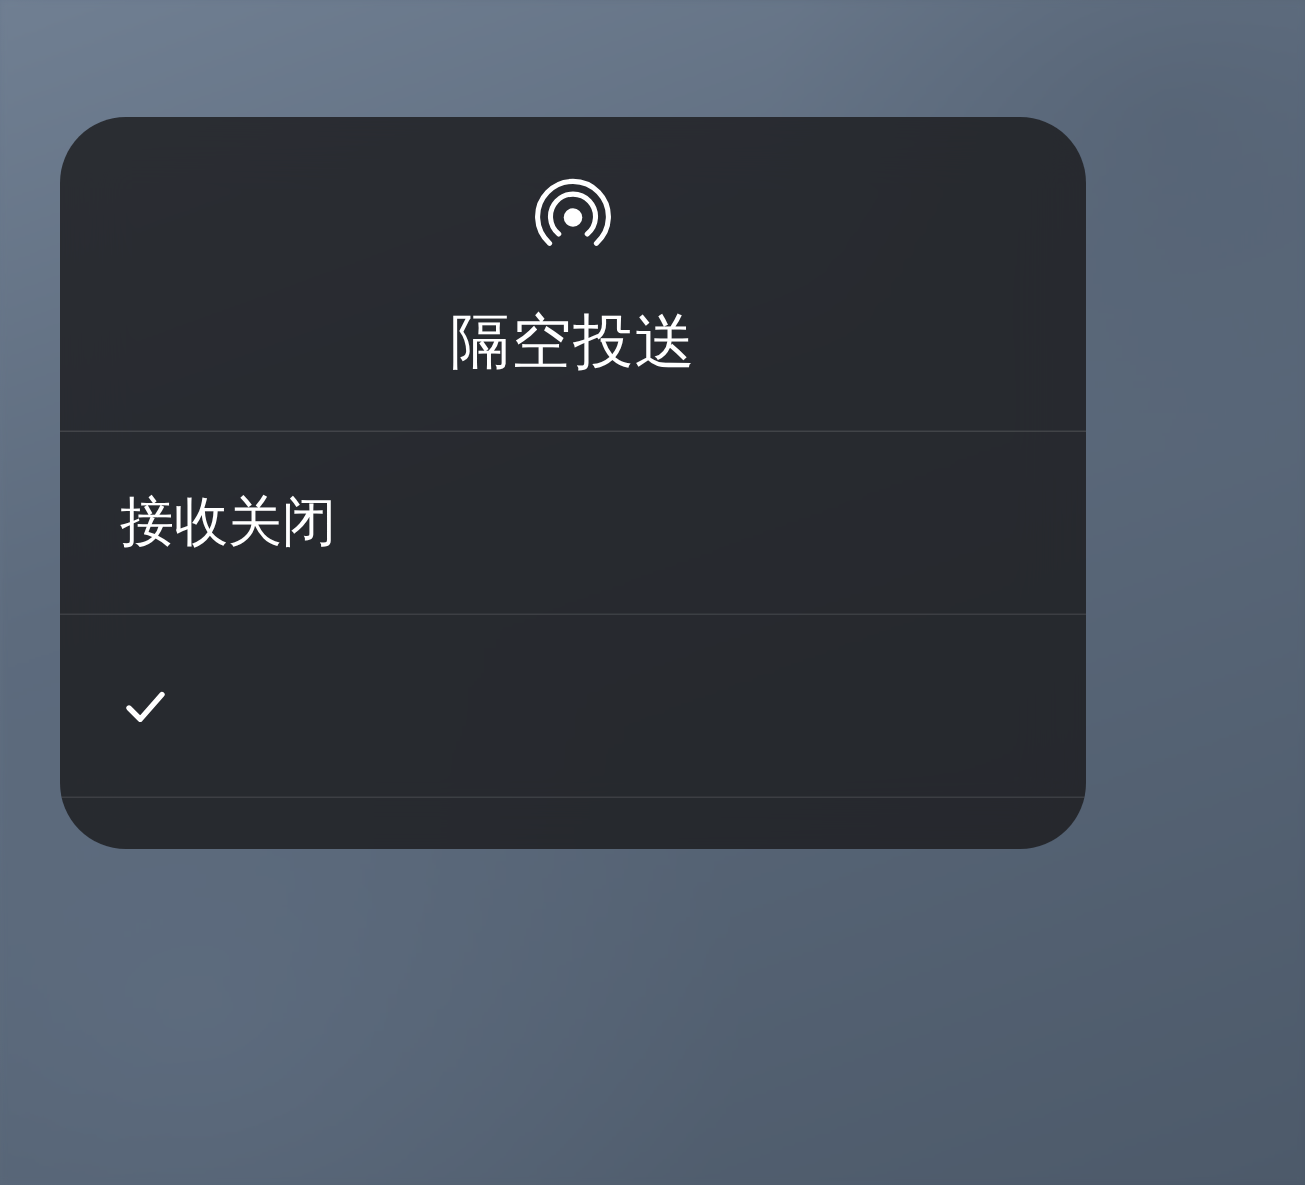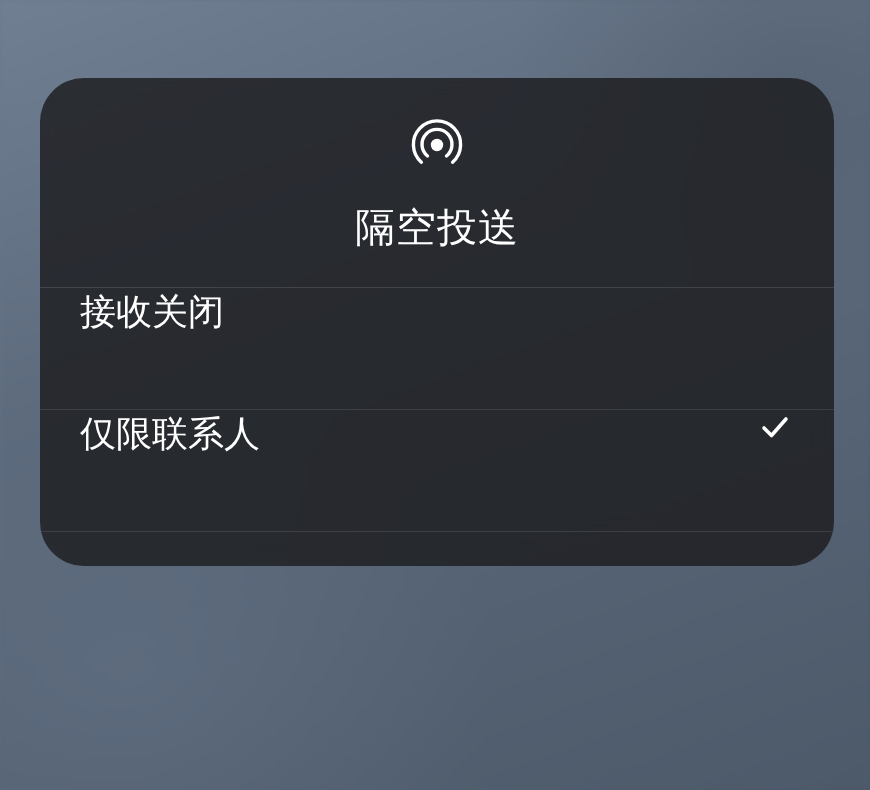--- a/index.html
+++ b/index.html
@@ -24,21 +24,21 @@
         radial-gradient(ellipse 600px 500px at 15% 85%, rgba(100, 115, 135, 0.5), transparent 60%),
         radial-gradient(ellipse 500px 400px at 90% 10%, rgba(75, 88, 105, 0.4), transparent 55%),
         linear-gradient(160deg, #707f92 0%, #5c6a7c 40%, #4d5a6a 100%);
       filter: blur(2px);
     }
 
     .modal {
       position: absolute;
       left: 40px;
       top: 78px;
-      width: 794px;
+      width: 684px;
       background: rgba(28, 28, 30, 0.82);
       border-radius: 44px;
       overflow: hidden;
       backdrop-filter: blur(20px);
       -webkit-backdrop-filter: blur(20px);
       color: #fff;
     }
 
     .modal-header {
       display: flex;
@@ -59,20 +59,21 @@
 
     .header-title {
       font-size: 40px;
       font-weight: 500;
       letter-spacing: 1px;
       color: #ffffff;
     }
 
     .option-row {
       display: flex;
+      align-items: center;
       justify-content: space-between;
       padding: 0 42px 0 40px;
       height: 122px;
       border-bottom: 1px solid rgba(255, 255, 255, 0.10);
     }
 
     .option-row:last-child {
       border-bottom: none;
     }
 
@@ -110,21 +111,20 @@
     </span>
     <div class="header-title">隔空投送</div>
   </div>
 
   <div class="option-row">
     <span class="option-label">接收关闭</span>
     <span class="check-icon"></span>
   </div>
 
   <div class="option-row">
-    <span class="option-label">仅限联系人</span>
     <span class="check-icon">
         <svg width="32" height="32" viewBox="0 0 32 32" fill="none" stroke="#ffffff" stroke-width="3.6" stroke-linecap="round" stroke-linejoin="round">
           <path d="M5 17 L12.5 24.5 L27 8"></path>
         </svg>
       </span>
   </div>
 
 
   <div class="modal-bottom-spacer"></div>
 </div>

